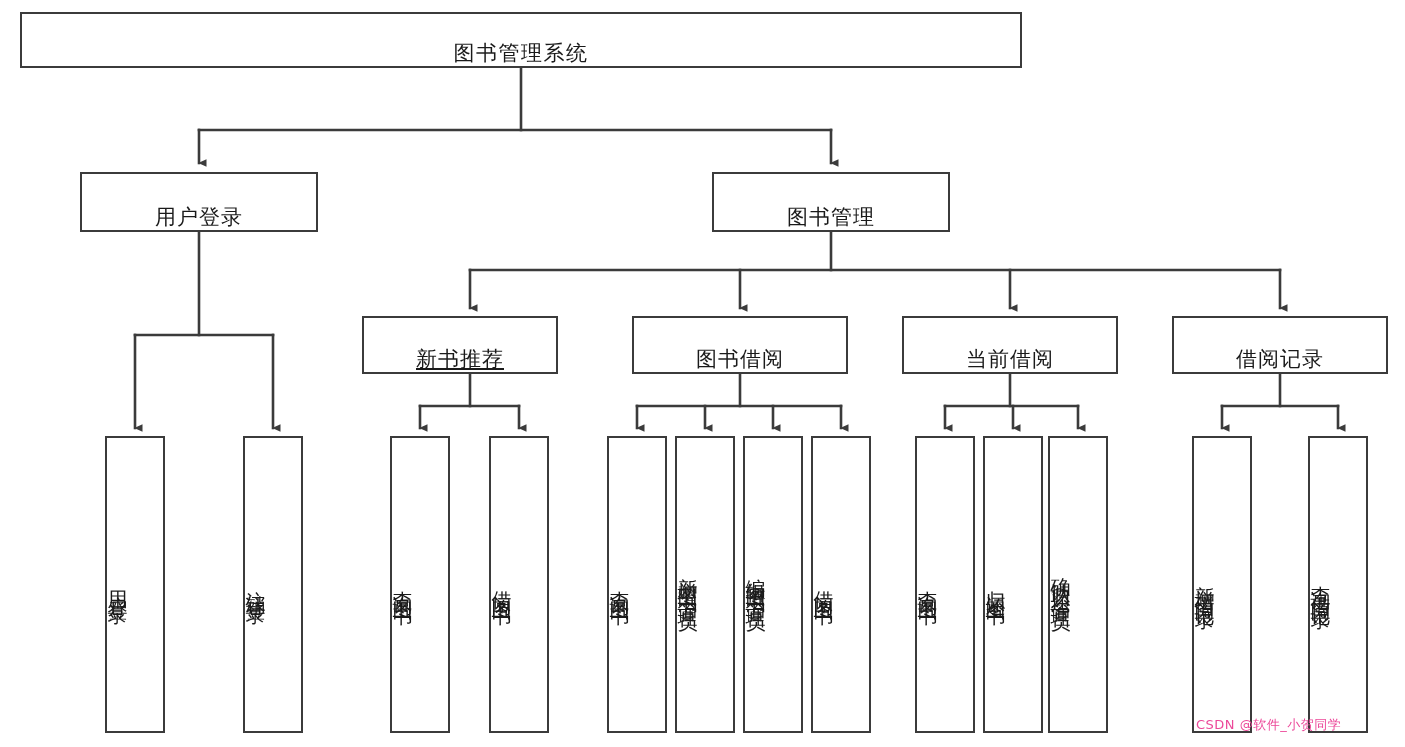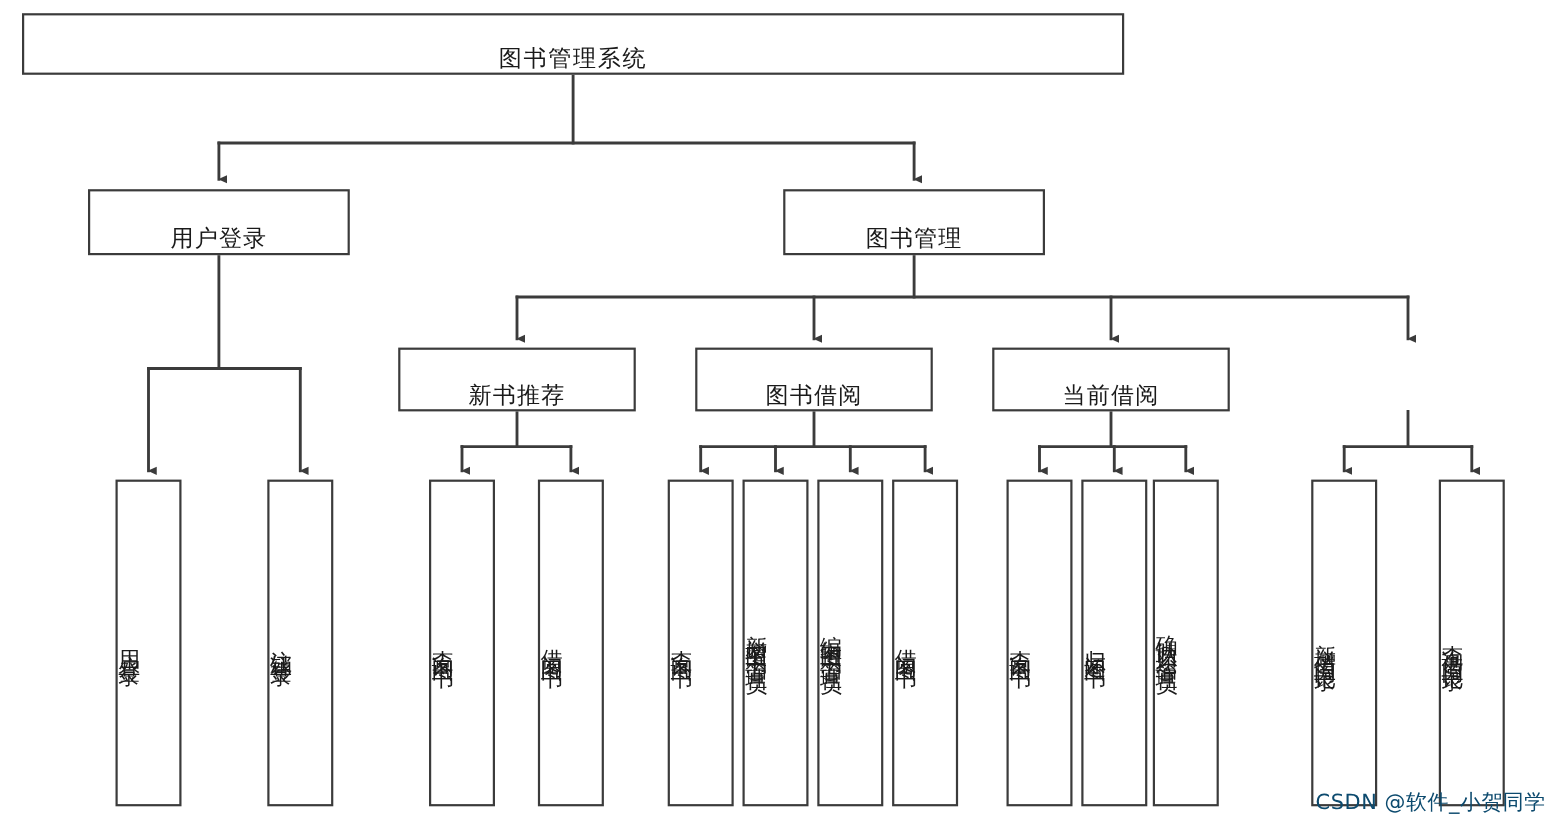--- a/index.html
+++ b/index.html
@@ -57,22 +57,22 @@
   }
   .node .lbl {
     display: block;
     white-space: pre-line;
   }
   .node.vert .lbl {
     white-space: normal;
   }
   .watermark {
     position: absolute;
-    font-size: 19px;
-    color: #0c4a6e;
+    font-size: 13px;
+    color: #ec4899;
     letter-spacing: 0.5px;
     white-space: nowrap;
     user-select: none;
   }
 </style>
 </head>
 <body>
 
 <div id="canvas">
 
@@ -131,32 +131,35 @@
   </div>
 
   <div class="node horiz" style="left:80px; top:172px; width:238px; height:60px;">
     <span class="lbl">用户登录</span>
   </div>
 
   <div class="node horiz" style="left:712px; top:172px; width:238px; height:60px;font-family:Liberation Serif, serif;">
     <span class="lbl">图书管理</span>
   </div>
 
-  <div class="node horiz" style="left:362px; top:316px; width:216px; height:58px;">
+  <div class="node horiz" style="left:362px; top:316px; width:196px; height:58px;text-decoration:underline;">
     <span class="lbl">新书推荐</span>
   </div>
 
   <div class="node horiz" style="left:902px; top:316px; width:216px; height:58px;">
     <span class="lbl">当前借阅</span>
   </div>
 
   <div class="node horiz" style="left:632px; top:316px; width:216px; height:58px;">
     <span class="lbl">图书借阅</span>
   </div>
 
+  <div class="node horiz" style="left:1172px; top:316px; width:216px; height:58px;">
+    <span class="lbl">借阅记录</span>
+  </div>
 
   <div class="node vert" style="left:105px; top:436px; width:60px; height:297px;">
     <span class="lbl">用户登录</span>
   </div>
 
   <div class="node vert" style="left:243px; top:436px; width:60px; height:297px;">
     <span class="lbl">注销登录</span>
   </div>
 
   <div class="node vert" style="left:390px; top:436px; width:60px; height:297px;">

